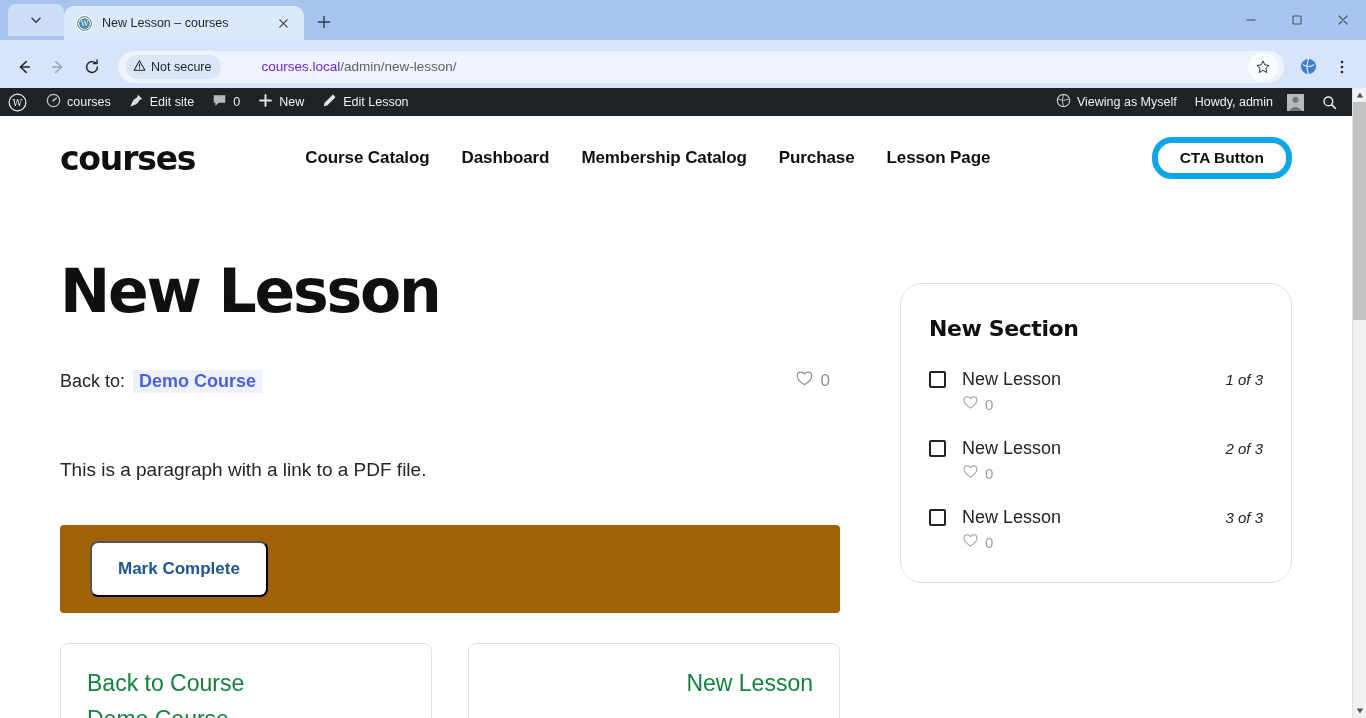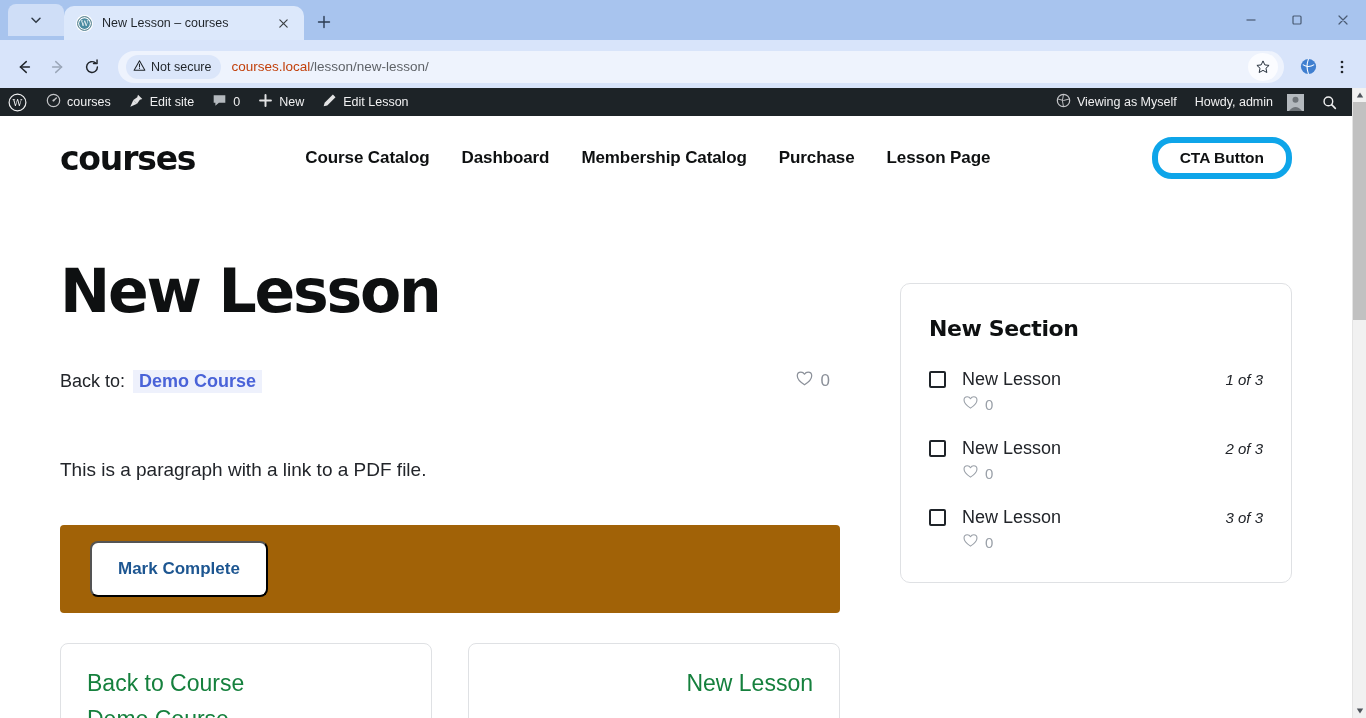--- a/index.html
+++ b/index.html
@@ -73,21 +73,21 @@
   .not-secure {
     display: flex; align-items: center; gap: 5px;
     background: #dbe6fa; border-radius: 14px;
     height: 24px; padding: 0 10px 0 7px;
     font-size: 12.5px; color: #1f2429; white-space: nowrap;
   }
   .url-text {
     margin-left: 10px; font-size: 13.5px; color: #5f6368;
     white-space: nowrap; overflow: hidden;
   }
-  .url-text .url-host { color: #c2410c; }
+  .url-text .url-host { color: #6d28d9; margin-left: 30px; }
   .star-btn {
     width: 30px; height: 28px; margin-left: auto; border-radius: 50%;
     background: #fbfcff;
     display: flex; align-items: center; justify-content: center;
     color: #26303c;
   }
 
   
   .viewport {
     position: absolute; left: 0; top: 88px;
@@ -181,21 +181,21 @@
   .nav-card {
     flex: 1; border: 1px solid #dfe1e4; border-radius: 8px;
     padding: 22px 26px; min-height: 110px; background: #fff;
   }
   .nav-card.right { text-align: right; }
   .nav-card-label { font-size: 23px; color: #15803d; line-height: 1.55; }
 
   
   .content-side { width: 392px; flex: 0 0 392px; padding-top: 23px; }
   .side-card {
-    border: 1px solid #dfe1e4; border-radius: 10px;
+    border: 1px solid #dfe1e4; border-radius: 22px;
     padding: 32px 28px 30px 28px; background: #ffffff;
   }
   .side-title {
     font-family: "DejaVu Sans", sans-serif;
     font-size: 22px; font-weight: bold; color: #0e1011;
     letter-spacing: -0.4px; margin-bottom: 28px;
   }
   .lesson-row { margin-bottom: 24px; }
   .lesson-row:last-child { margin-bottom: 0; }
   .lesson-row-top { display: flex; align-items: center; }
@@ -305,21 +305,21 @@
       <span class="not-secure">
         <span>
           <svg width="13" height="13" viewBox="0 0 14 14">
               <path d="M7 1.8 L12.8 12 H1.2 Z" fill="none" stroke="currentColor" stroke-width="1.1" stroke-linejoin="round"></path>
               <path d="M7 5.4 V8.6" stroke="currentColor" stroke-width="1.1" stroke-linecap="round"></path>
               <circle cx="7" cy="10.2" r="0.6" fill="currentColor"></circle>
             </svg>
         </span>
         <span>Not secure</span>
       </span>
-      <span class="url-text"><span class="url-host">courses.local</span><span>/lesson/new-lesson/</span></span>
+      <span class="url-text"><span class="url-host">courses.local</span><span>/admin/new-lesson/</span></span>
       <span class="star-btn">
         <svg width="16" height="16" viewBox="0 0 20 20">
             <path d="M10 2.4 L12.3 7.4 L17.6 8 L13.7 11.6 L14.8 16.9 L10 14.2 L5.2 16.9 L6.3 11.6 L2.4 8 L7.7 7.4 Z" fill="none" stroke="currentColor" stroke-width="1.25" stroke-linejoin="round"></path>
           </svg>
       </span>
     </div>
     <div class="tb-icon">
       <svg width="19" height="19" viewBox="0 0 20 20">
           <circle cx="10" cy="10" r="8" fill="#3f7fd0"></circle>
           <path d="M4 8 Q10 12 16 8 M10 2 Q7 10 10 18" stroke="#ffffff" stroke-width="1.1" fill="none"></path>

